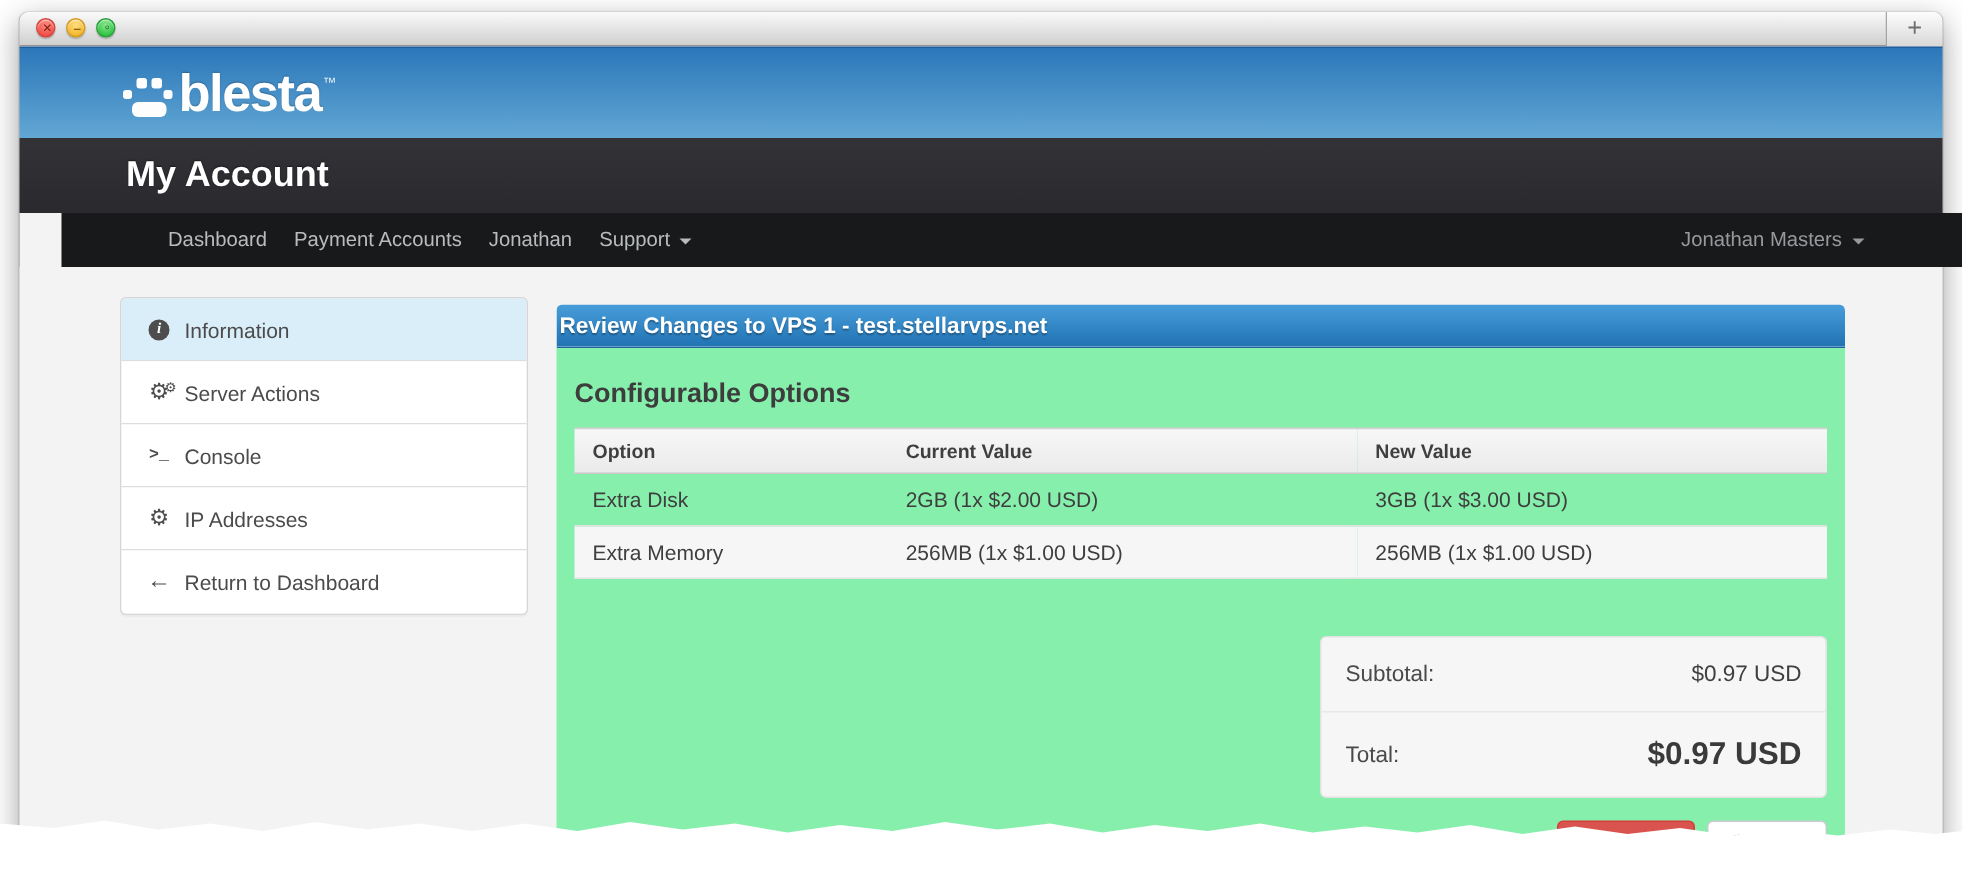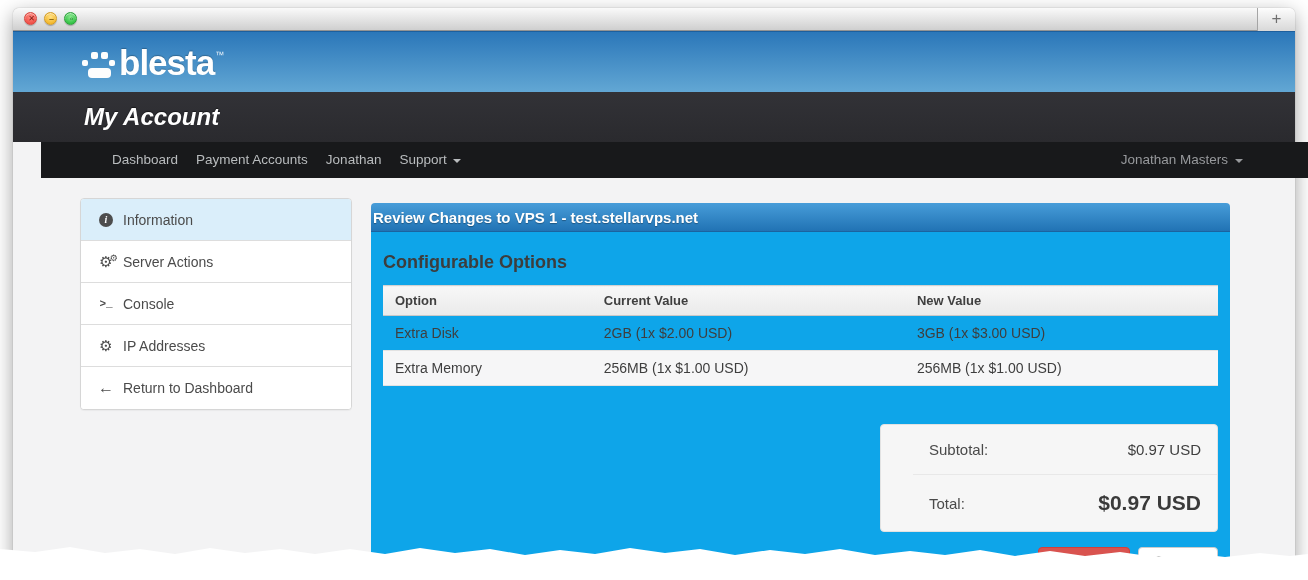--- a/index.html
+++ b/index.html
@@ -47,21 +47,21 @@
   .logo-icon .cheek2 { left:27px;top:8px; width:6px; height:6px; }
   .logo-icon .mouth { left:6px; top:16px; width:23px; height:10px; border-radius:4px; }
   .logo-text { color:#fff; font-size:35px; font-weight:bold; letter-spacing:-1px; margin-left:4px;
                text-shadow:0 -1px 1px rgba(0,0,0,.25); line-height:38px; }
   .logo-tm { color:#eaf2f9; font-size:9px; margin-top:6px; margin-left:1px; }
 
   
   .pagebar { position:absolute; left:0; top:84px; width:100%; height:50px;
              background:linear-gradient(#323237,#2a2a2e); }
   .pagebar h1 { margin-left:71px; line-height:50px; color:#fff; font-size:24px; font-weight:bold;
-                text-shadow:0 -1px 1px rgba(0,0,0,.5);font-style:italic; }
+                text-shadow:0 -1px 1px rgba(0,0,0,.5); }
 
   
   .navbar { position:absolute; left:0; top:134px; width:100%; height:36px;
             background:#18191b; display:flex; justify-content:space-between; align-items:center;margin-left:28px; }
   .nav-left { display:flex; padding-left:62px; }
   .nav-left a { color:#b9bcbe; font-size:13.5px; padding:0 9px; line-height:36px;
                 text-decoration:none; cursor:pointer; display:flex; align-items:center; gap:6px; }
   .nav-right { padding-right:80px; }
   .nav-right a { color:#97999c; font-size:13.5px; line-height:36px; text-decoration:none;
                  cursor:pointer; display:flex; align-items:center; gap:7px; }
@@ -93,35 +93,35 @@
                font-size:11px; letter-spacing:0; }
   .icon-arrow { font-size:16px; font-weight:bold; line-height:14px; }
 
   
   .panel { position:absolute; left:358px; top:25px; width:859px; height:377px; }
   .panel-header { height:29px; border-radius:4px 4px 0 0;
                   background:linear-gradient(#479dd9,#2173b4);
                   border-bottom:1px solid #1b639f;
                   color:#fff; font-size:15px; font-weight:bold; line-height:29px;
                   padding-left:2px; text-shadow:0 1px 1px rgba(0,0,0,.3); }
-  .panel-body { background:#0ea5e9; height:348px; position:relative; }
+  .panel-body { background:#86efac; height:348px; position:relative; }
   .panel-body h2 { padding:20px 12px 0; font-size:18px; color:#3d3d3d; font-weight:bold; }
 
   table.cfg { border-collapse:collapse; width:835px; margin:12px 12px 0; }
   table.cfg th { text-align:left; font-size:13px; color:#3f3f3f; font-weight:bold;
                  background:linear-gradient(#f7f7f7,#eaeaea);
                  border-top:1px solid #d2d2d2; border-bottom:1px solid #c8c8c8;
                  padding:7px 12px; }
   table.cfg th:nth-child(1){ width:25%; } table.cfg th:nth-child(2){ width:37.5%; }
   table.cfg td { font-size:14px; color:#3e3e3e; padding:9px 12px;
                  border-bottom:1px solid #e2e2e2; }
   table.cfg tbody tr:nth-child(even){ background:#f6f6f7; }
 
   .totals { position:absolute; right:12px; top:192px; width:338px;
-            background:#f6f6f6; border:1px solid #e2e2e2; border-radius:4px;padding-left:32px; }
+            background:#f6f6f6; border:1px solid #e2e2e2; border-radius:4px; }
   .t-row { display:flex; justify-content:space-between; align-items:center;
            padding:16px 16px; }
   .t-row:first-child { border-bottom:1px solid #e8e8e8; }
   .t-label { font-size:15px; color:#4a4a4a; }
   .t-value { font-size:15px; color:#3f3f3f; }
   .t-value.big { font-size:21px; font-weight:bold; color:#3a3a3a; }
 
   .actions { position:absolute; right:12px; top:315px; display:flex; gap:8px; }
   .btn { display:inline-flex; align-items:center; gap:6px; font-size:14px;
          padding:7px 13px; border-radius:4px; cursor:pointer;

